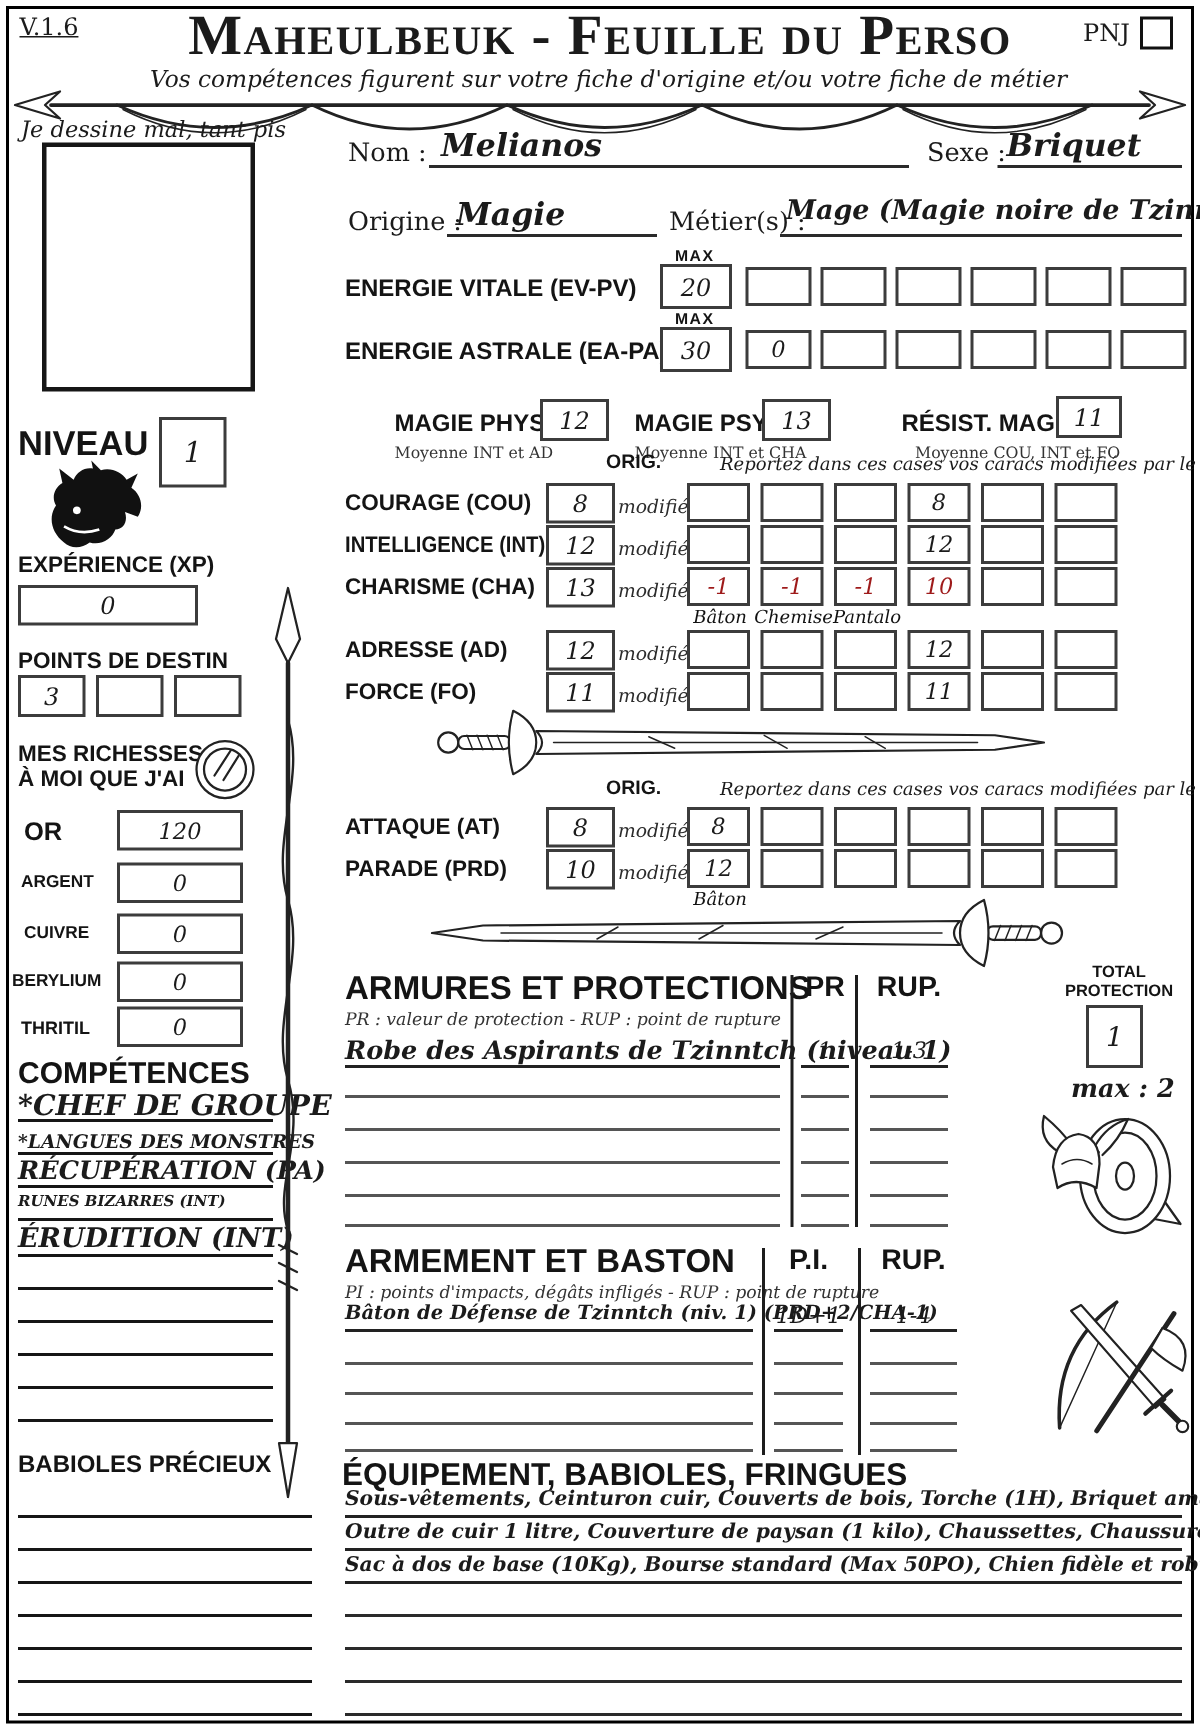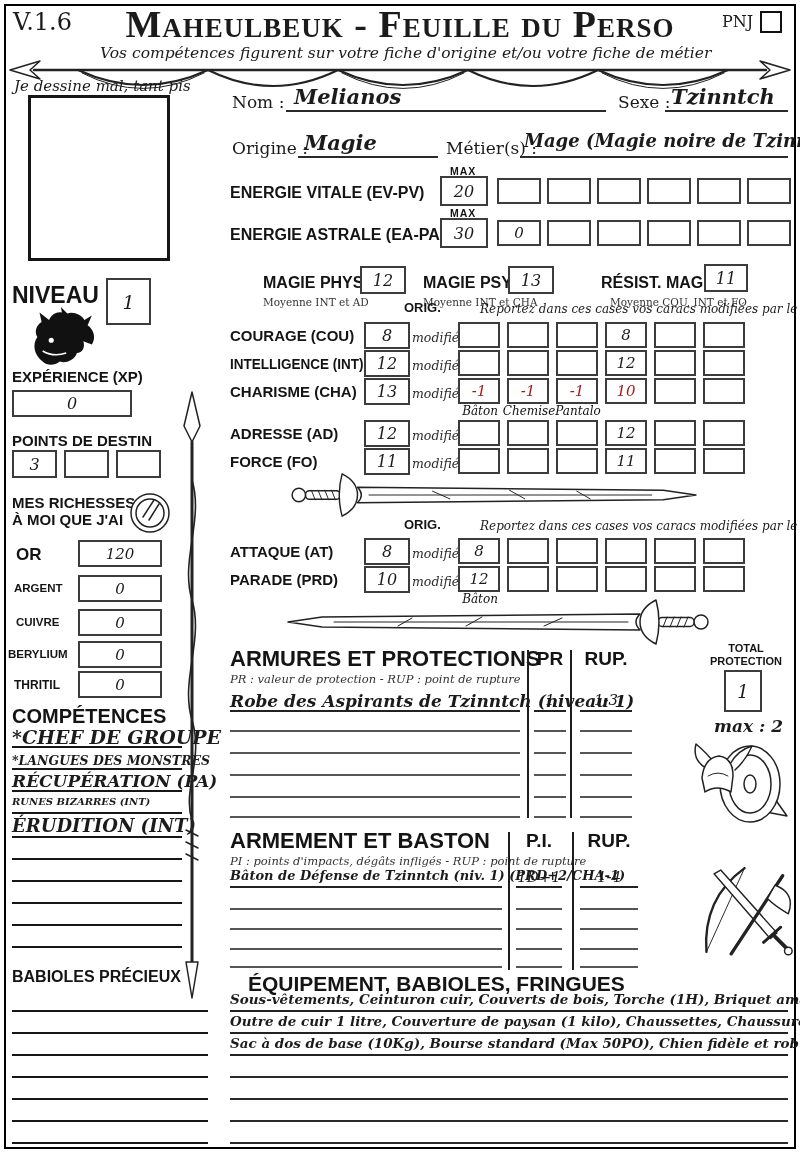--- a/index.html
+++ b/index.html
@@ -41,21 +41,21 @@
   .witem{position:absolute;left:230px;width:272px;border-bottom:2px solid #555;height:20px;}
   .wpi{position:absolute;left:516px;width:46px;border-bottom:2px solid #555;height:20px;text-align:center;}
   .wrup{position:absolute;left:580px;width:58px;border-bottom:2px solid #555;height:20px;text-align:center;}
   .vdiv{position:absolute;border-left:2px solid #1d1d1d;}
 </style>
 </head>
 <body>
 
 <div class="frame"></div>
 
-<div class="abs lbl" style="left:13px;top:8px;font-size:24px;">V.1.6</div>
+<div class="abs lbl" style="left:13px;top:8px;font-size:16px;text-decoration:underline;">V.1.6</div>
 <div class="abs" style="left:80px;top:2px;width:640px;text-align:center;font-family:'Liberation Serif',serif;font-weight:700;font-size:38px;letter-spacing:1px;font-variant:small-caps;">Maheulbeuk - Feuille du Perso</div>
 <div class="abs lbl" style="left:722px;top:12px;font-size:16px;">PNJ</div>
 <div class="abs" style="left:760px;top:11px;width:22px;height:22px;border:2px solid #111;background:#fff;"></div>
 <div class="abs hand" style="left:100px;top:44px;width:600px;text-align:center;font-size:15.5px;">Vos compétences figurent sur votre fiche d'origine et/ou votre fiche de métier</div>
 
 <div class="abs" style="left:8px;top:58px;">
   <svg width="784" height="38" viewBox="0 0 784 38">
     <line x1="26" y1="12" x2="758" y2="12" class="ill-line" stroke-width="2.5"></line>
     <polygon points="2,12 32,3 22,12 32,21" class="ill"></polygon>
     <polygon points="782,12 752,3 762,12 752,21" class="ill"></polygon>
@@ -139,21 +139,21 @@
     <polygon points="18,572 30,572 24,608" class="ill"></polygon>
   </svg>
 </div>
 
 <div class="abs lbl" style="left:232px;top:92px;font-size:17px;">Nom :</div>
 <div class="uline" style="left:286px;top:84px;width:320px;height:28px;">
   <span class="hand" style="padding-left:8px;font-size:21px;font-weight:700;">Melianos</span>
 </div>
 <div class="abs lbl" style="left:618px;top:92px;font-size:17px;">Sexe :</div>
 <div class="uline" style="left:665px;top:84px;width:123px;height:28px;">
-  <span class="hand" style="padding-left:6px;font-size:21px;font-weight:700;">Tzinntch</span>
+  <span class="hand" style="padding-left:6px;font-size:21px;font-weight:700;">Briquet</span>
 </div>
 <div class="abs lbl" style="left:232px;top:138px;font-size:17px;">Origine :</div>
 <div class="uline" style="left:298px;top:130px;width:140px;height:28px;">
   <span class="hand" style="padding-left:6px;font-size:21px;font-weight:700;">Magie</span>
 </div>
 <div class="abs lbl" style="left:446px;top:138px;font-size:17px;">Métier(s) :</div>
 <div class="uline" style="left:520px;top:130px;width:268px;height:28px;">
   <span class="hand" style="padding-left:4px;font-size:18px;font-weight:700;">Mage (Magie noire de Tzinntch )</span>
 </div>
 
@@ -380,20 +380,20 @@
 <div class="witem" style="top:910px;"></div>
 <div class="wpi" style="top:910px;"></div>
 <div class="wrup" style="top:910px;"></div>
 <div class="witem" style="top:930px;"></div>
 <div class="wpi" style="top:930px;"></div>
 <div class="wrup" style="top:930px;"></div>
 <div class="witem" style="top:948px;"></div>
 <div class="wpi" style="top:948px;"></div>
 <div class="wrup" style="top:948px;"></div>
 
-<div class="abs head" style="left:248px;top:972px;font-size:21px;">ÉQUIPEMENT, BABIOLES, FRINGUES</div>
+<div class="abs head" style="left:228px;top:972px;font-size:21px;">ÉQUIPEMENT, BABIOLES, FRINGUES</div>
 <div class="eqline hand" style="top:991px;border-bottom-color:#222;">Sous-vêtements, Ceinturon cuir, Couverts de bois, Torche (1H), Briquet amadou, Écuelle</div>
 <div class="eqline hand" style="top:1013px;border-bottom-color:#222;">Outre de cuir 1 litre, Couverture de paysan (1 kilo), Chaussettes, Chaussures de paysan</div>
 <div class="eqline hand" style="top:1035px;border-bottom-color:#222;">Sac à dos de base (10Kg), Bourse standard (Max 50PO), Chien fidèle et robuste</div>
 <div class="eqline" style="top:1057px;"></div>
 <div class="eqline" style="top:1079px;"></div>
 <div class="eqline" style="top:1101px;"></div>
 <div class="eqline" style="top:1123px;"></div>
 
 </body></html>

